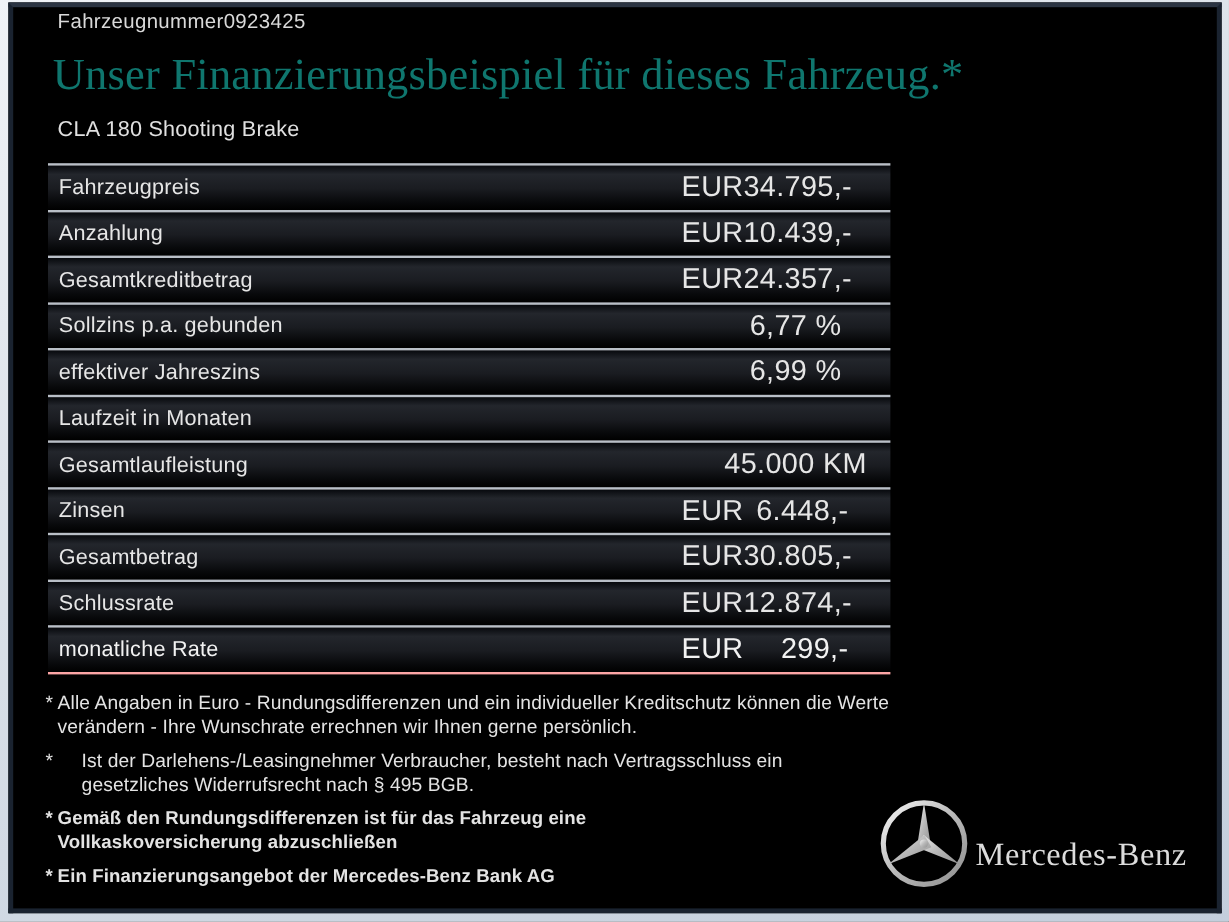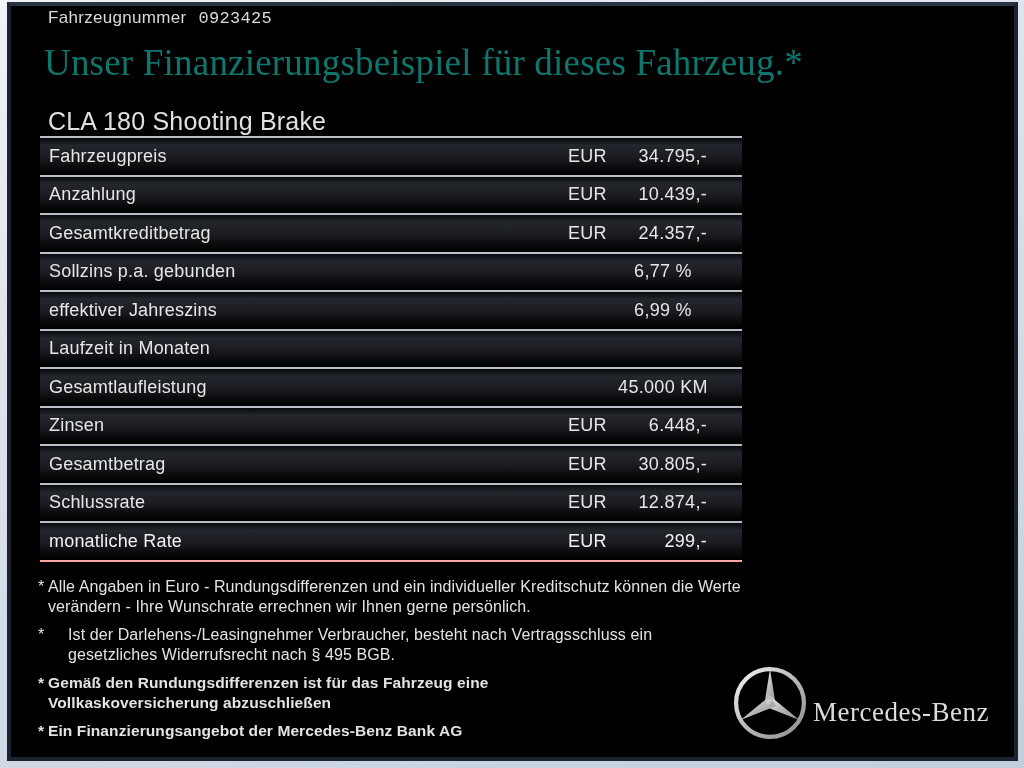--- a/index.html
+++ b/index.html
@@ -13,47 +13,47 @@
     background:#000;
     border:4px solid #1a2330;
     border-top-color:#2b3442;
     box-sizing:border-box;
   }
   
   .vehicle-number{
     position:absolute;left:48px;top:8px;
     font-size:17px;color:#d9d9d9;letter-spacing:0.3px;
   }
-  .vehicle-number .num{margin-left:12px;font-family:Liberation Mono, monospace;}
+  .vehicle-number .num{margin-left:0;}
   .page-title{
     position:absolute;left:44px;top:41px;
     font-family:"Liberation Serif",serif;
     font-size:37px;color:#0f766e;white-space:nowrap;letter-spacing:0.2px;
   }
   .vehicle-model{
     position:absolute;left:48px;top:97px;
-    font-size:25px;color:#e0e0e0;letter-spacing:0.2px;margin-top:10px;
+    font-size:18px;color:#e0e0e0;letter-spacing:0.2px;
   }
   
   .finance-table{
     position:absolute;left:40px;top:136px;width:702px;
     border-bottom:2px solid #fca5a5;
   }
   .row{
     position:relative;height:38.5px;box-sizing:border-box;
     border-top:2px solid #b9bfc7;
     background:linear-gradient(180deg,#07090d 0%,#23262c 20%,#1a1c21 52%,#08090b 82%,#000 100%);
     display:flex;align-items:center;
   }
   .row .label{
     padding-left:9px;font-size:18px;color:#e6e6e6;letter-spacing:0.2px;
   }
   .value{
     position:absolute;right:0;top:0;bottom:0;width:182px;
-    display:flex;align-items:center;font-size:18px;color:#e6e6e6;
+    display:flex;align-items:center;font-size:24px;color:#e6e6e6;
     box-sizing:border-box;letter-spacing:0.3px;
   }
   .value.eur{justify-content:space-between;padding-left:8px;padding-right:35px;}
   .value.center{justify-content:center;padding-left:24px;}
   .row.emphasis .label,.row.emphasis .value{font-weight:normal;color:#f2f2f2;}
   
   .footnotes{position:absolute;left:38px;top:577px;width:715px;}
   .footnote{display:flex;margin-bottom:8px;font-size:16px;line-height:20px;color:#e3e3e3;}
   .footnote .marker{width:10px;flex:0 0 10px;}
   .footnote .text{letter-spacing:0.1px;}

